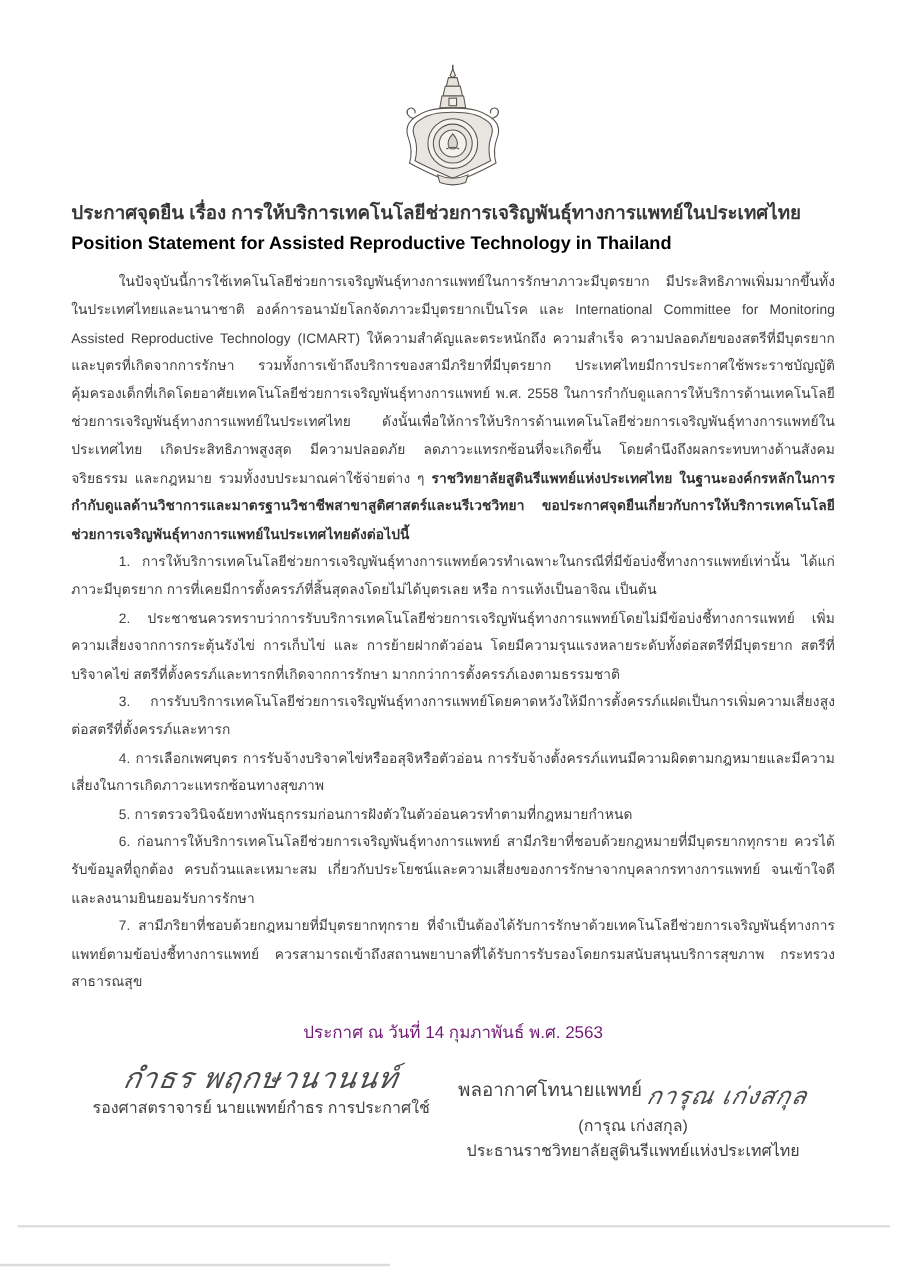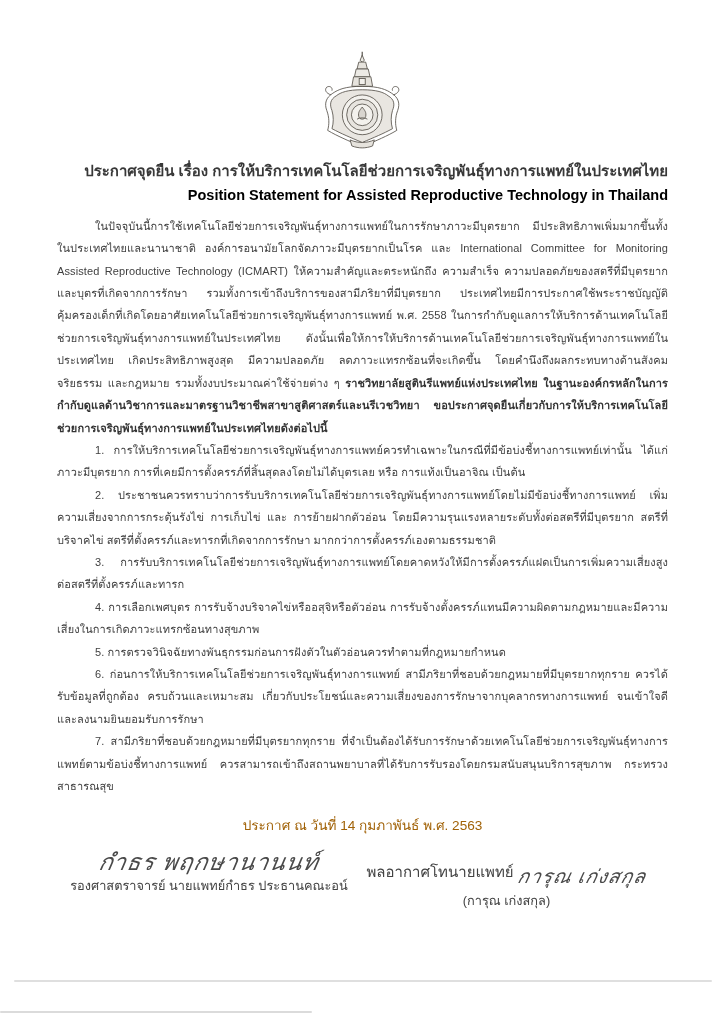--- a/index.html
+++ b/index.html
@@ -11,40 +11,40 @@
     box-sizing:border-box;
     padding:50px 56px 0 57px;
     font-family:"Liberation Sans","DejaVu Sans",sans-serif;
     color:#3d3d3d;
     overflow:hidden;
   }
   
   .emblem-wrap{width:100%;text-align:center;height:104px;}
   .emblem-wrap svg{height:102px;}
   
-  .titles{text-align:right;margin-top:6px;}
+  .titles{text-align:left;margin-top:6px;}
   .title-th{font-size:15px;font-weight:bold;color:#383838;line-height:1.4;}
   .title-en{font-size:14.5px;font-weight:bold;color:#000000;margin-top:5px;line-height:1.3;}
   
   .content{margin-top:10px;}
   .content p{
     margin:0;
     font-size:11px;
     line-height:22.4px;
     text-align:justify;
     text-indent:38px;
     color:#3f3f3f;
     letter-spacing:0.1px;
   }
   .content p .bold-run{font-weight:bold;color:#333;}
   
   .date-line{
     text-align:center;
     font-size:13.6px;
-    color:#a16207;
+    color:#701a75;
     margin-top:17px;
     text-indent:0 !important;
   }
   
   .signatures{
     display:flex;
     justify-content:space-between;
     margin-top:14px;
     padding:0 8px;
   }
@@ -125,27 +125,28 @@
     <p>5. การตรวจวินิจฉัยทางพันธุกรรมก่อนการฝังตัวในตัวอ่อนควรทำตามที่กฎหมายกำหนด</p>
     <p>6. ก่อนการให้บริการเทคโนโลยีช่วยการเจริญพันธุ์ทางการแพทย์ สามีภริยาที่ชอบด้วยกฎหมายที่มีบุตรยากทุกราย ควรได้รับข้อมูลที่ถูกต้อง ครบถ้วนและเหมาะสม เกี่ยวกับประโยชน์และความเสี่ยงของการรักษาจากบุคลากรทางการแพทย์ จนเข้าใจดีและลงนามยินยอมรับการรักษา</p>
     <p>7. สามีภริยาที่ชอบด้วยกฎหมายที่มีบุตรยากทุกราย ที่จำเป็นต้องได้รับการรักษาด้วยเทคโนโลยีช่วยการเจริญพันธุ์ทางการแพทย์ตามข้อบ่งชี้ทางการแพทย์ ควรสามารถเข้าถึงสถานพยาบาลที่ได้รับการรับรองโดยกรมสนับสนุนบริการสุขภาพ กระทรวงสาธารณสุข</p>
   </div>
 
   <p class="date-line">ประกาศ ณ วันที่ 14 กุมภาพันธ์ พ.ศ. 2563</p>
 
   <div class="signatures">
     <div class="sig-block sig-left">
       <span class="sig-script">กำธร พฤกษานานนท์</span>
-      <div class="sig-caption">รองศาสตราจารย์ นายแพทย์กำธร ประธานคณะอน์</div>
+      <div class="sig-caption">รองศาสตราจารย์ นายแพทย์กำธร การประกาศใช์</div>
     </div>
     <div class="sig-block sig-right">
       <div class="sig-row">
         <span class="sig-prefix">พลอากาศโทนายแพทย์</span>
         <span class="sig-script-small">การุณ เก่งสกุล</span>
       </div>
       <div class="sig-caption">(การุณ เก่งสกุล)</div>
+      <div class="sig-caption">ประธานราชวิทยาลัยสูตินรีแพทย์แห่งประเทศไทย</div>
     </div>
   </div>
 
   <div class="scan-line scan-line-1"></div>
   <div class="scan-line scan-line-2"></div>
 
 </div>
 
 </body></html>

